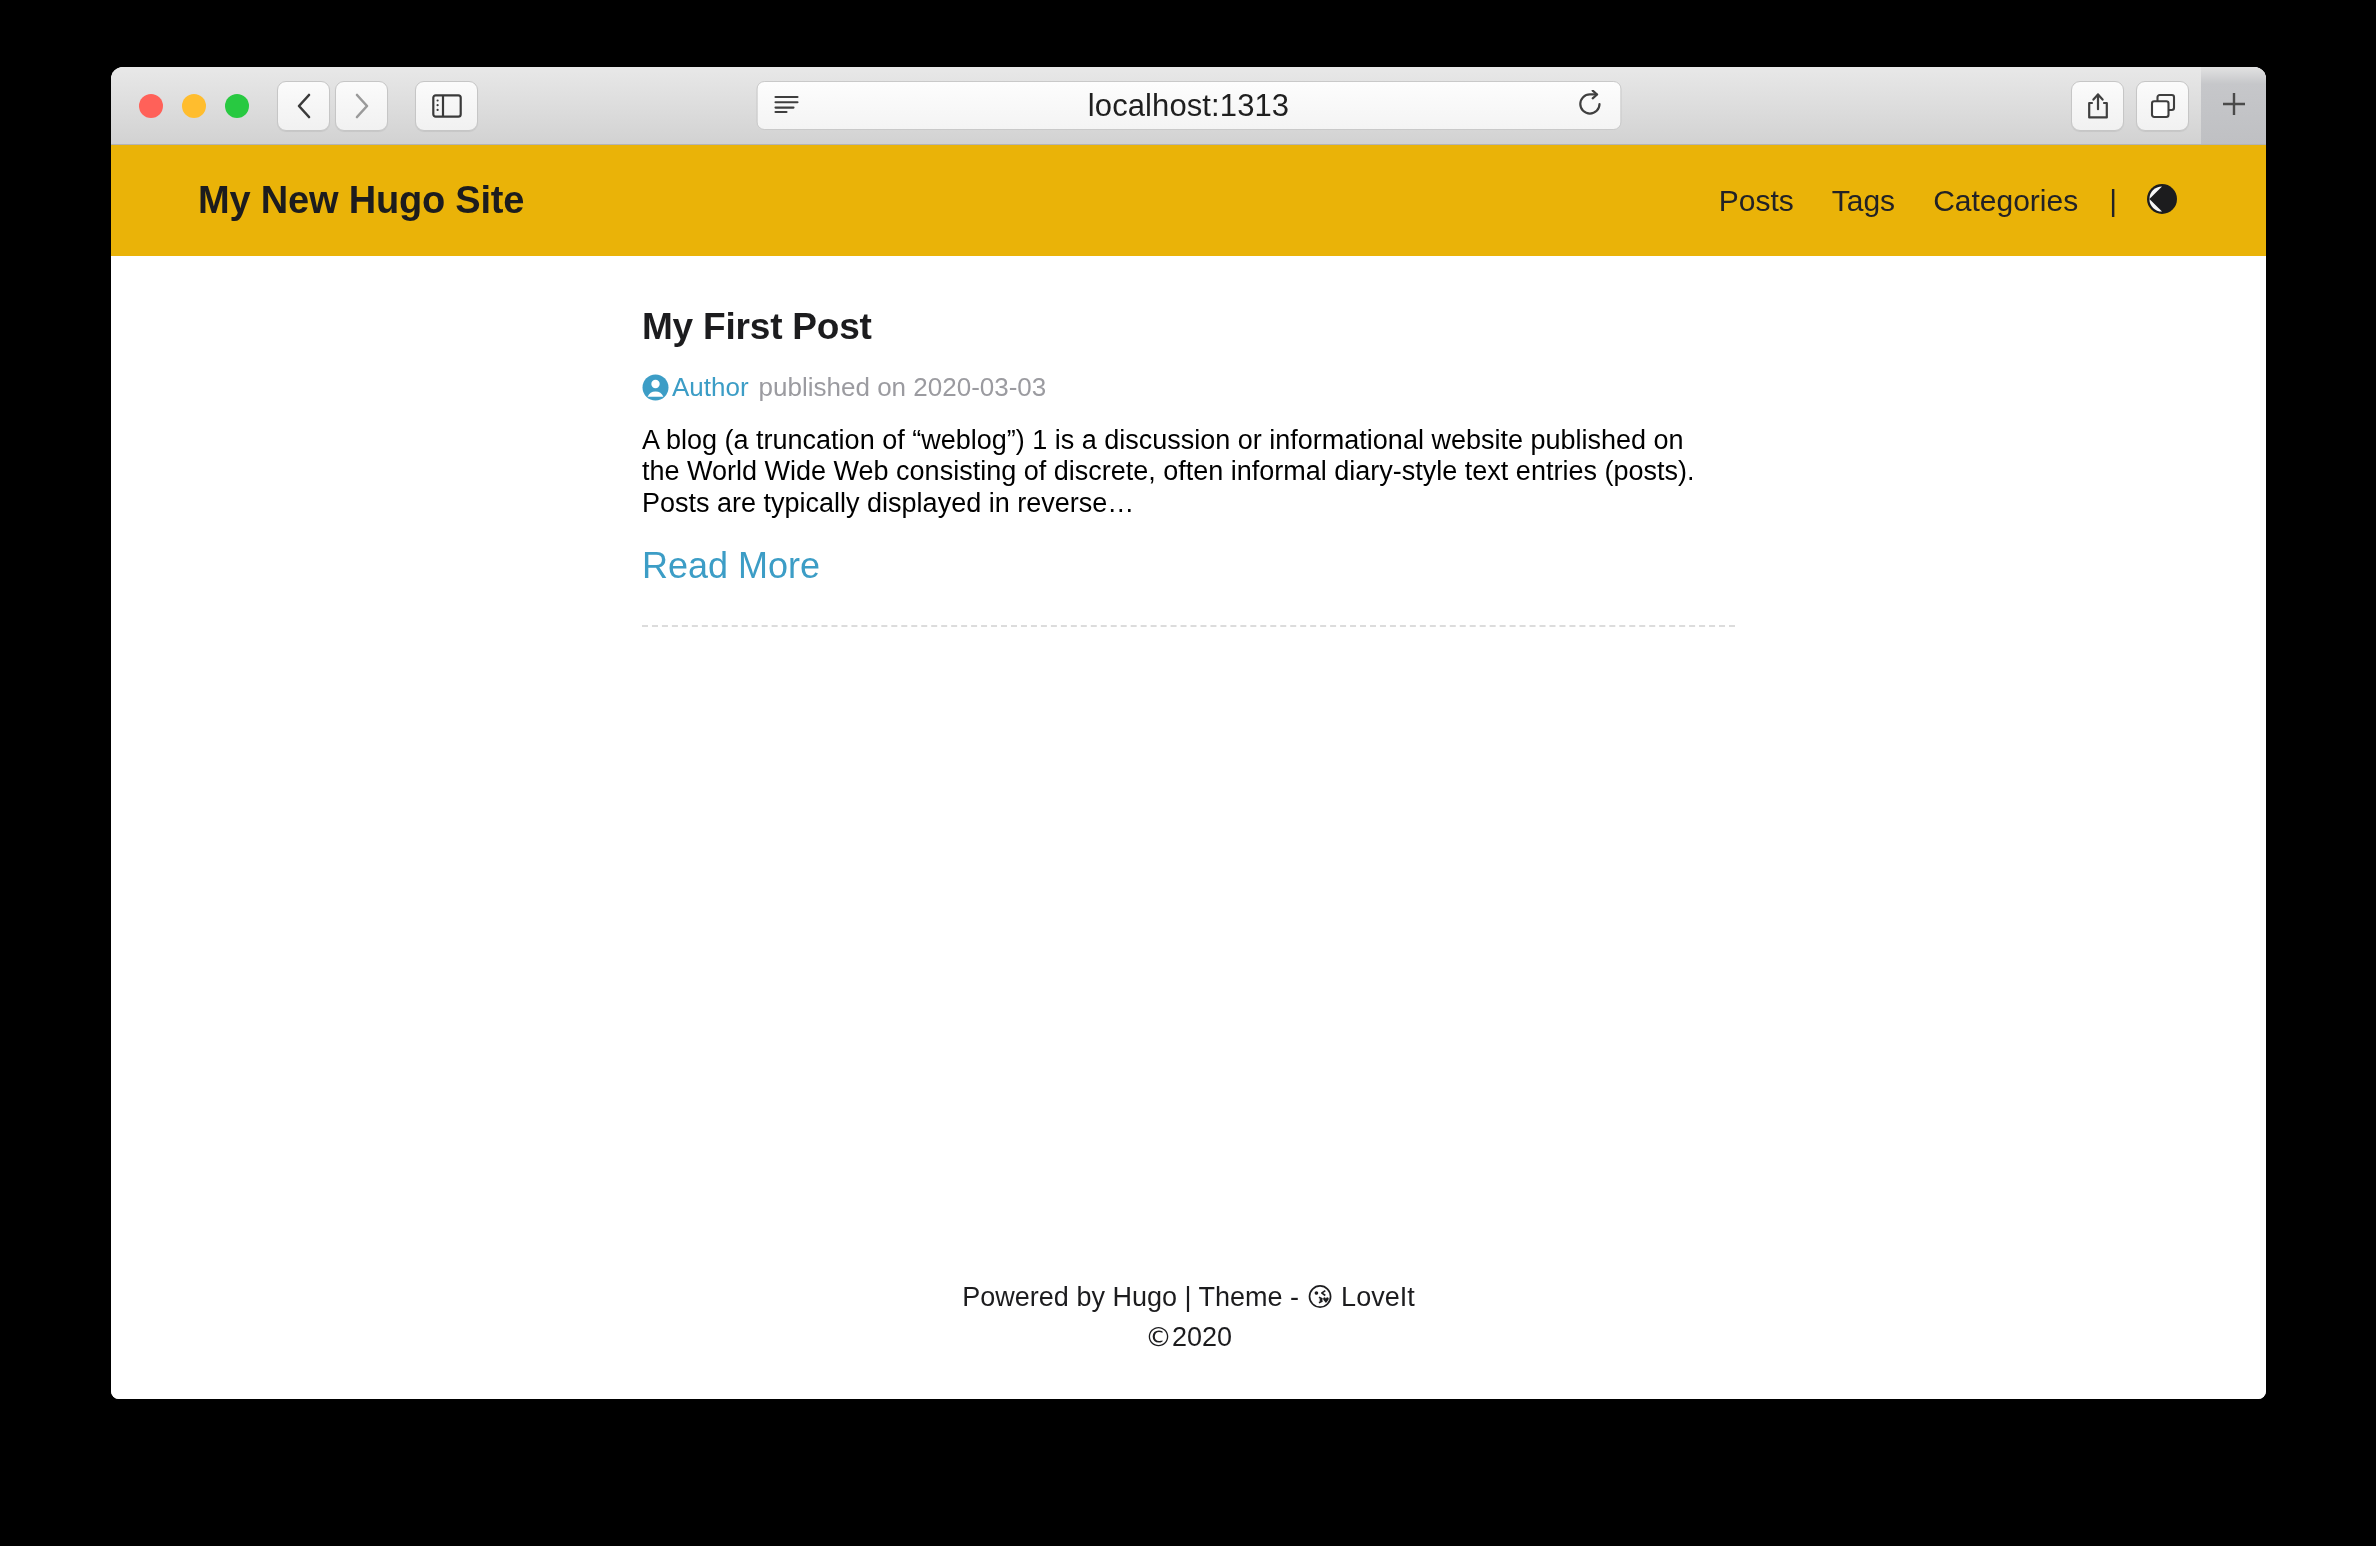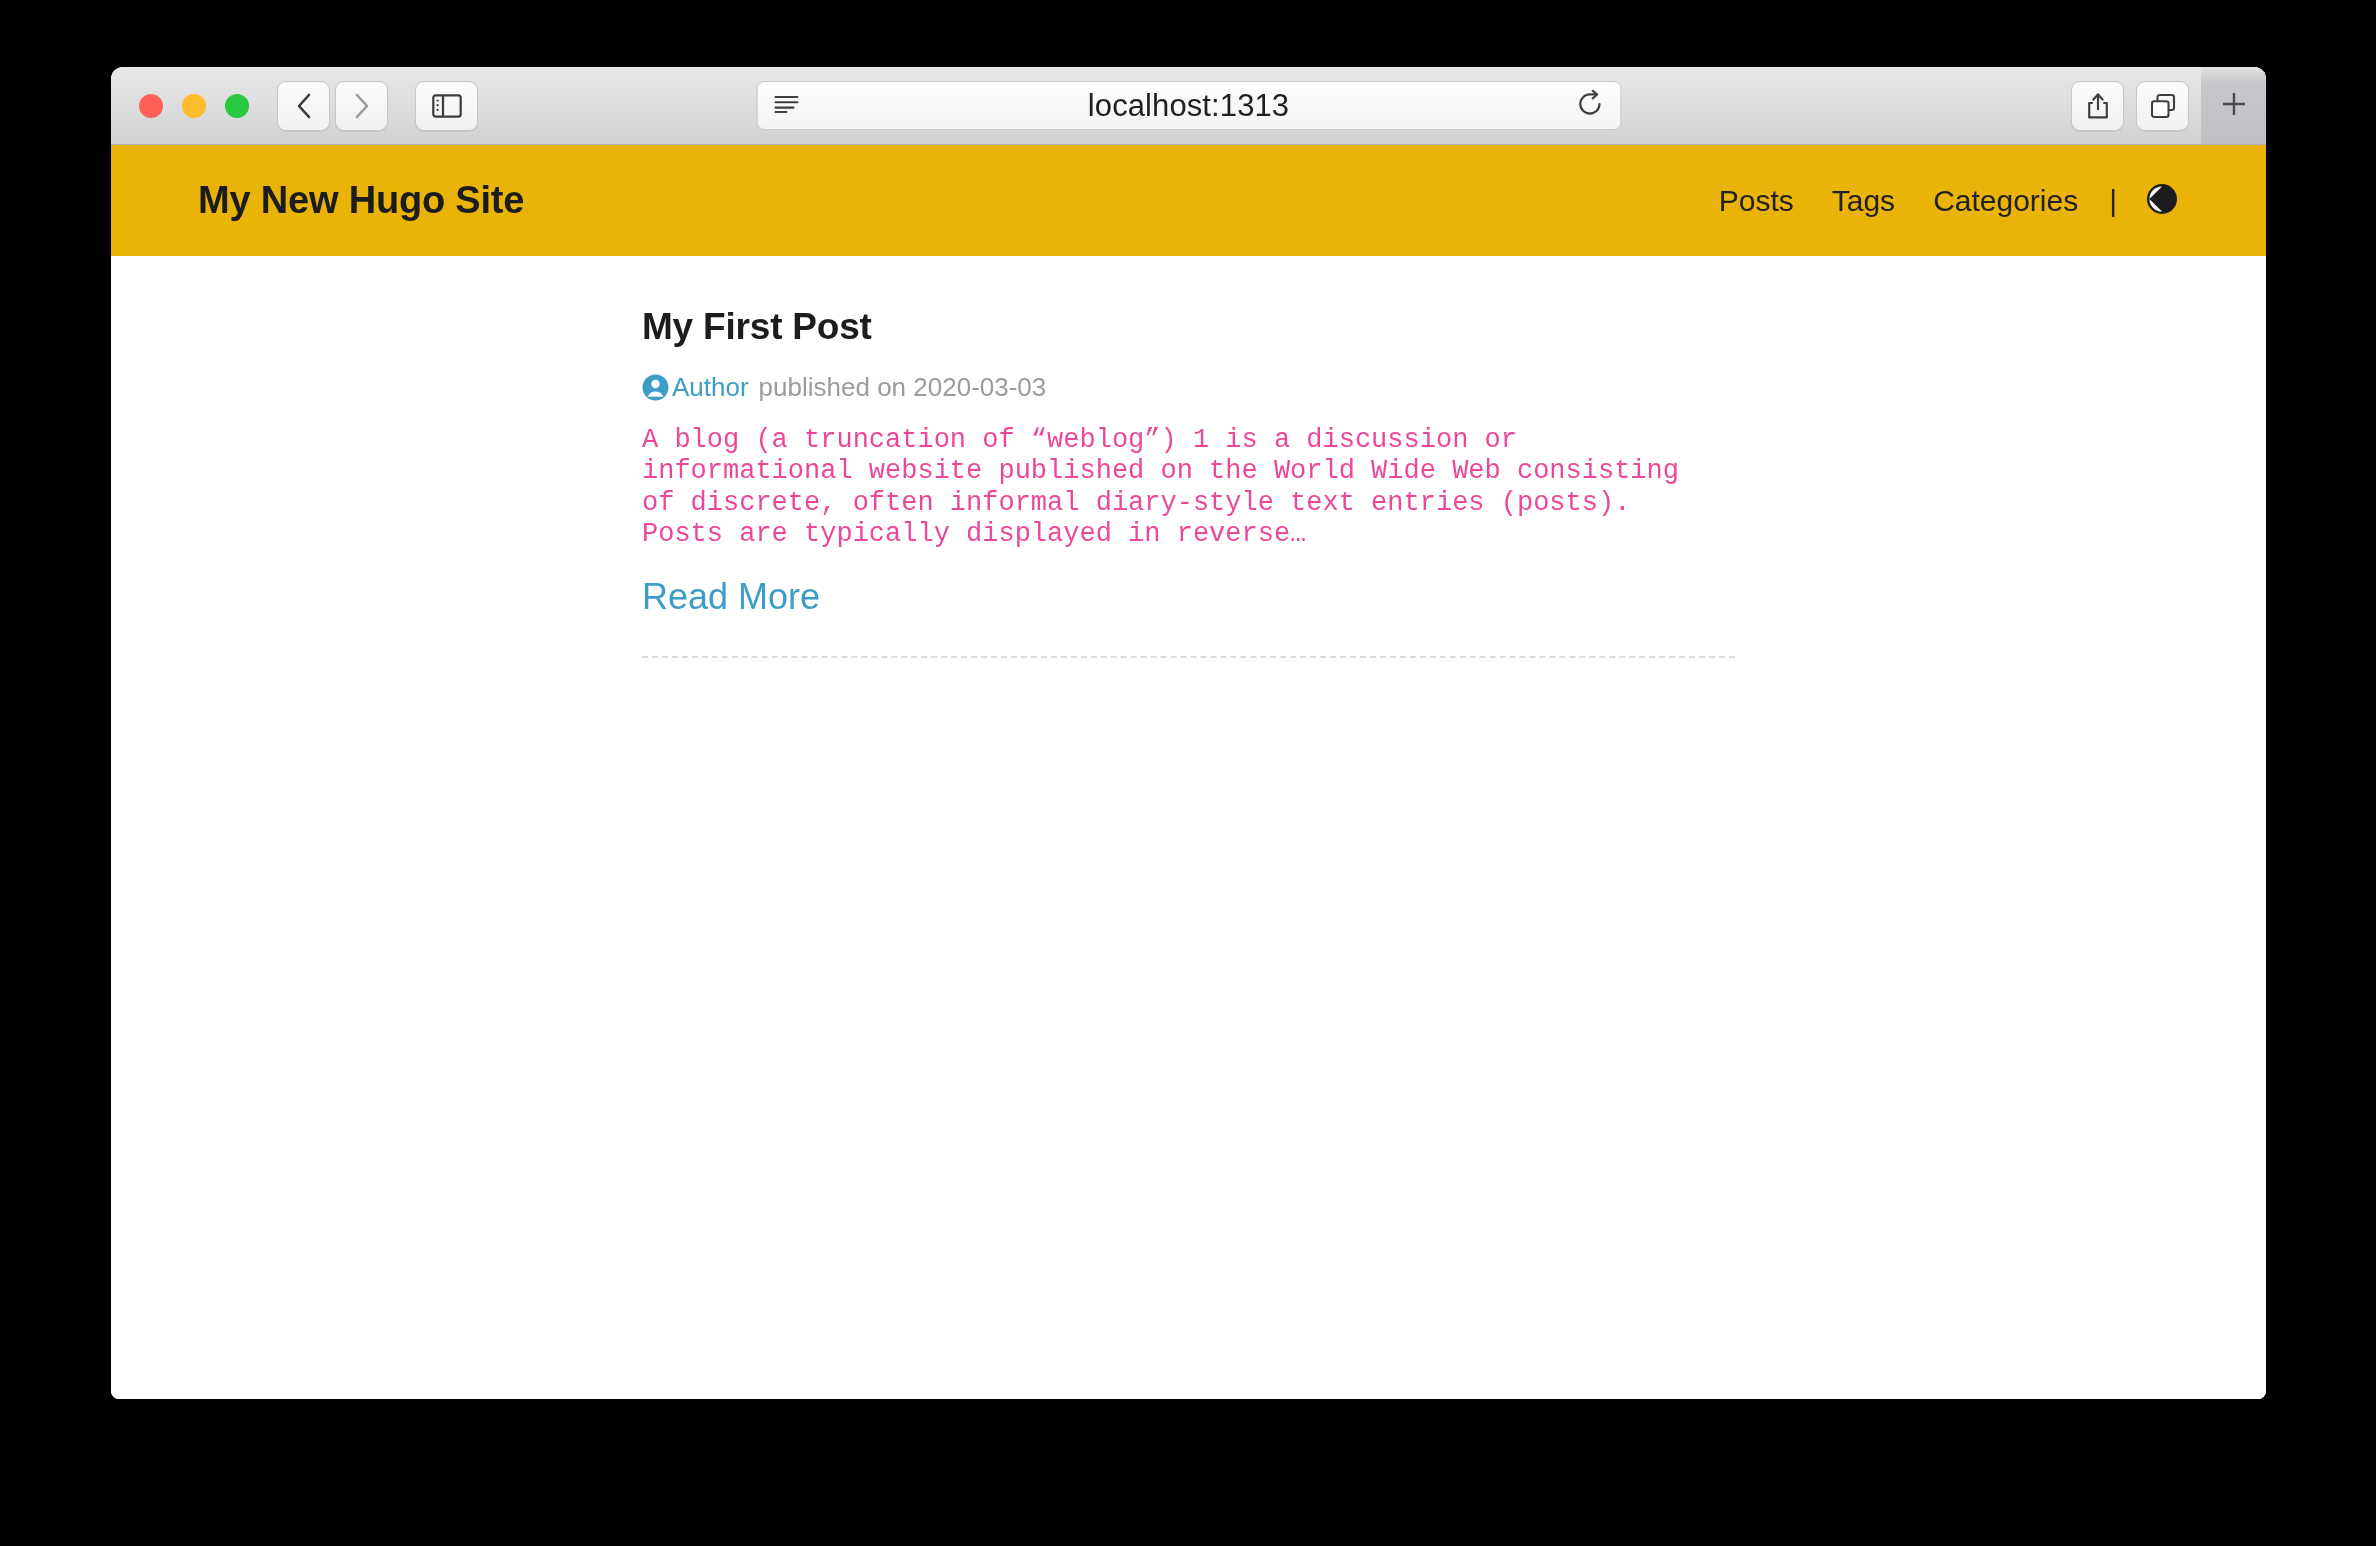--- a/index.html
+++ b/index.html
@@ -203,24 +203,23 @@
   .meta-author {
     color: #3c9dc6;
     margin-right: 10px;
   }
   .meta-published {
     color: #9b9ba0;
   }
   .post-excerpt {
     font-size: 27px;
     line-height: 1.16;
-    color: #ec4899;
+    color: #000000;
     margin: 0 0 26px 0;
     max-width: 1059px;
-    font-family: Liberation Mono, monospace;
   }
   .read-more {
     display: inline-block;
     font-size: 36px;
     color: #3c9dc6;
     text-decoration: none;
     margin-bottom: 38px;
   }
   .post-divider {
     border: 0;
@@ -373,16 +372,20 @@
           </span>
           <span class="meta-author">Author</span>
           <span class="meta-published">published on 2020-03-03</span>
         </div>
         <p class="post-excerpt">A blog (a truncation of “weblog”) 1 is a discussion or informational website published on the World Wide Web consisting of discrete, often informal diary-style text entries (posts). Posts are typically displayed in reverse…</p>
         <a class="read-more" href="#">Read More</a>
         <hr class="post-divider">
       </div>
     </div>
 
+    <div class="site-footer">
+      <span class="footer-line"><span>Powered by Hugo | Theme - </span><span class="footer-emoji">😘</span><span> LoveIt</span></span>
+      <span class="footer-line"><span class="copyright-glyph">©</span><span>2020</span></span>
+    </div>
   </div>
 
 </div>
 
 
 </body></html>

